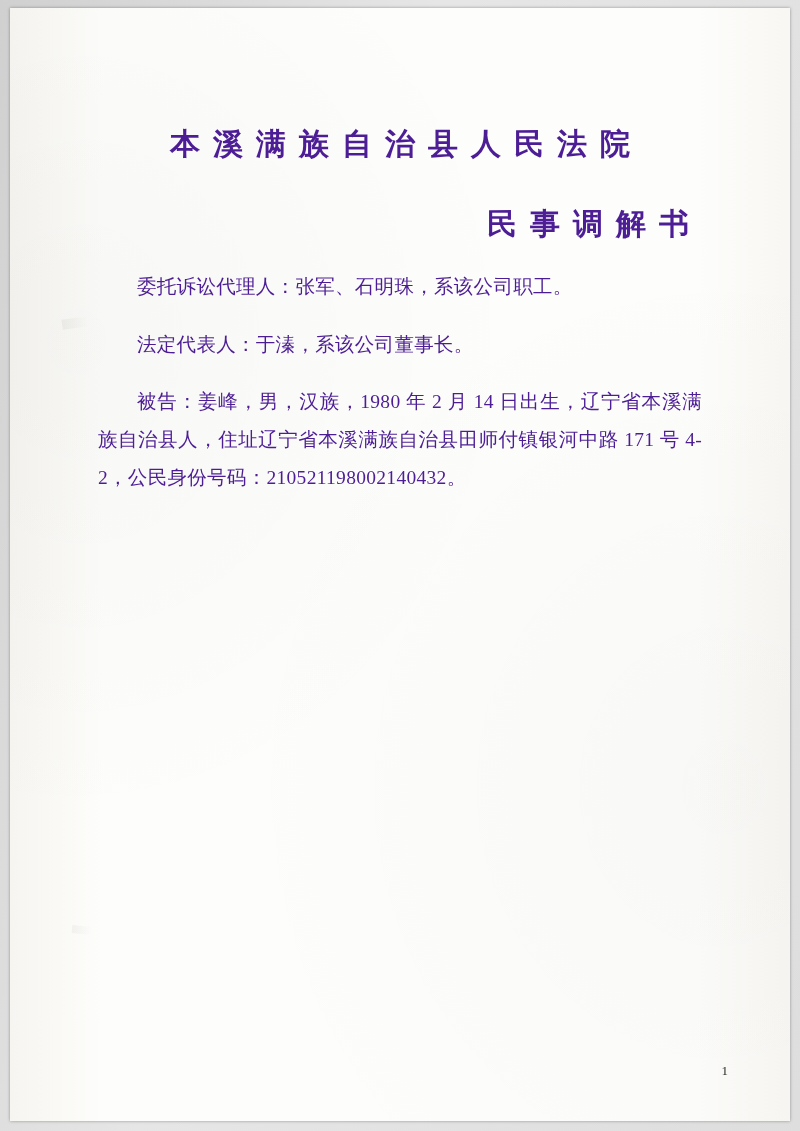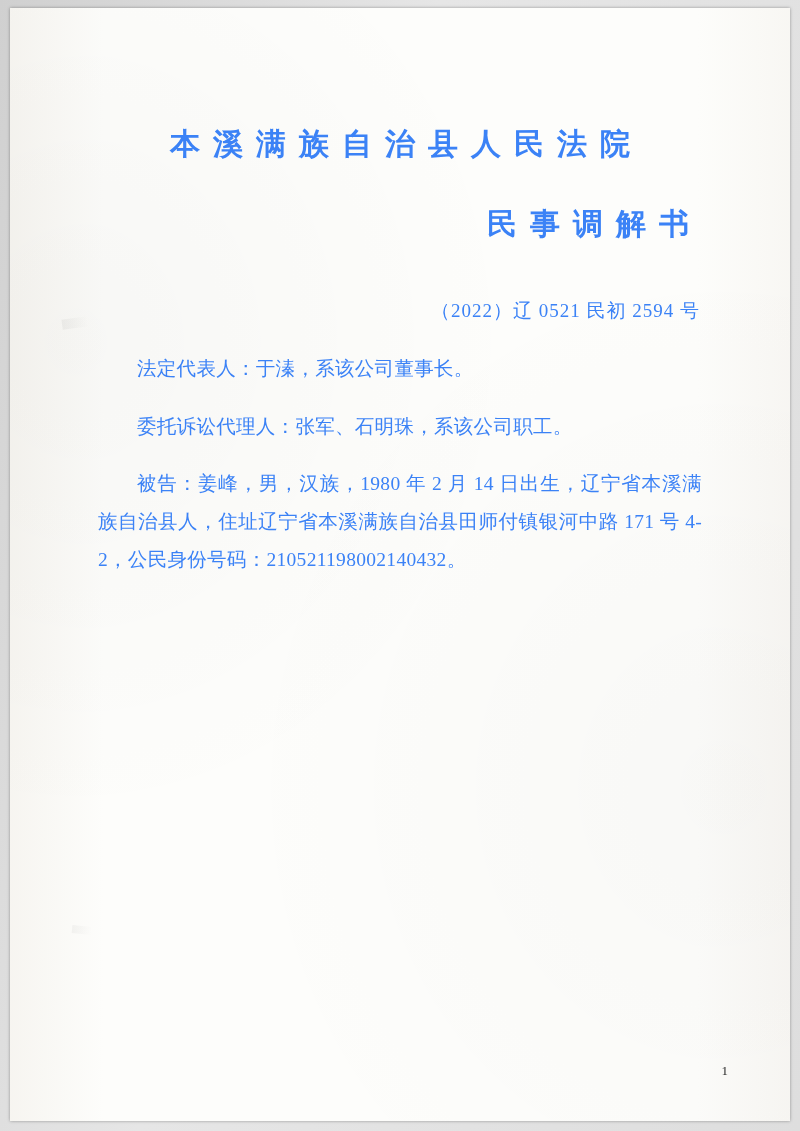--- a/index.html
+++ b/index.html
@@ -40,21 +40,21 @@
     background:
       radial-gradient(ellipse at 8% 30%, rgba(0,0,0,0.025) 0%, rgba(0,0,0,0) 45%),
       radial-gradient(ellipse at 92% 70%, rgba(0,0,0,0.02) 0%, rgba(0,0,0,0) 50%),
       linear-gradient(90deg, rgba(245,243,238,0.8) 0%, rgba(255,255,255,0) 12%, rgba(255,255,255,0) 88%, rgba(246,244,240,0.7) 100%);
     pointer-events: none;
   }
   .doc-body {
     position: relative;
     padding: 0 88px;
     box-sizing: border-box;
-    color: #3b82f6;
+    color: #4c1d95;
     margin-top: 28px;
   }
   .court-title {
     margin-top: 118px;
     text-align: center;
     font-size: 30px;
     font-weight: bold;
     letter-spacing: 13px;
     text-indent: 13px;
     line-height: 1.2;
@@ -126,24 +126,23 @@
 
     <div class="smudge smudge-a"></div>
     <div class="smudge smudge-b"></div>
 
     <div class="doc-body">
 
       <div class="court-title">本溪满族自治县人民法院</div>
 
       <div class="doc-type">民事调解书</div>
 
-      <div class="case-number">（2022）辽 0521 民初 2594 号</div>
 
+      <p class="para">委托诉讼代理人：张军、石明珠，系该公司职工。</p>
       <p class="para">法定代表人：于溱，系该公司董事长。</p>
-      <p class="para">委托诉讼代理人：张军、石明珠，系该公司职工。</p>
       <p class="para">被告：姜峰，男，汉族，1980 年 2 月 14 日出生，辽宁省本溪满族自治县人，住址辽宁省本溪满族自治县田师付镇银河中路 171 号 4-2，公民身份号码：210521198002140432。</p>
 
     </div>
 
     <div class="page-number">1</div>
 
   </div>
 </div>
 
 </body></html>

